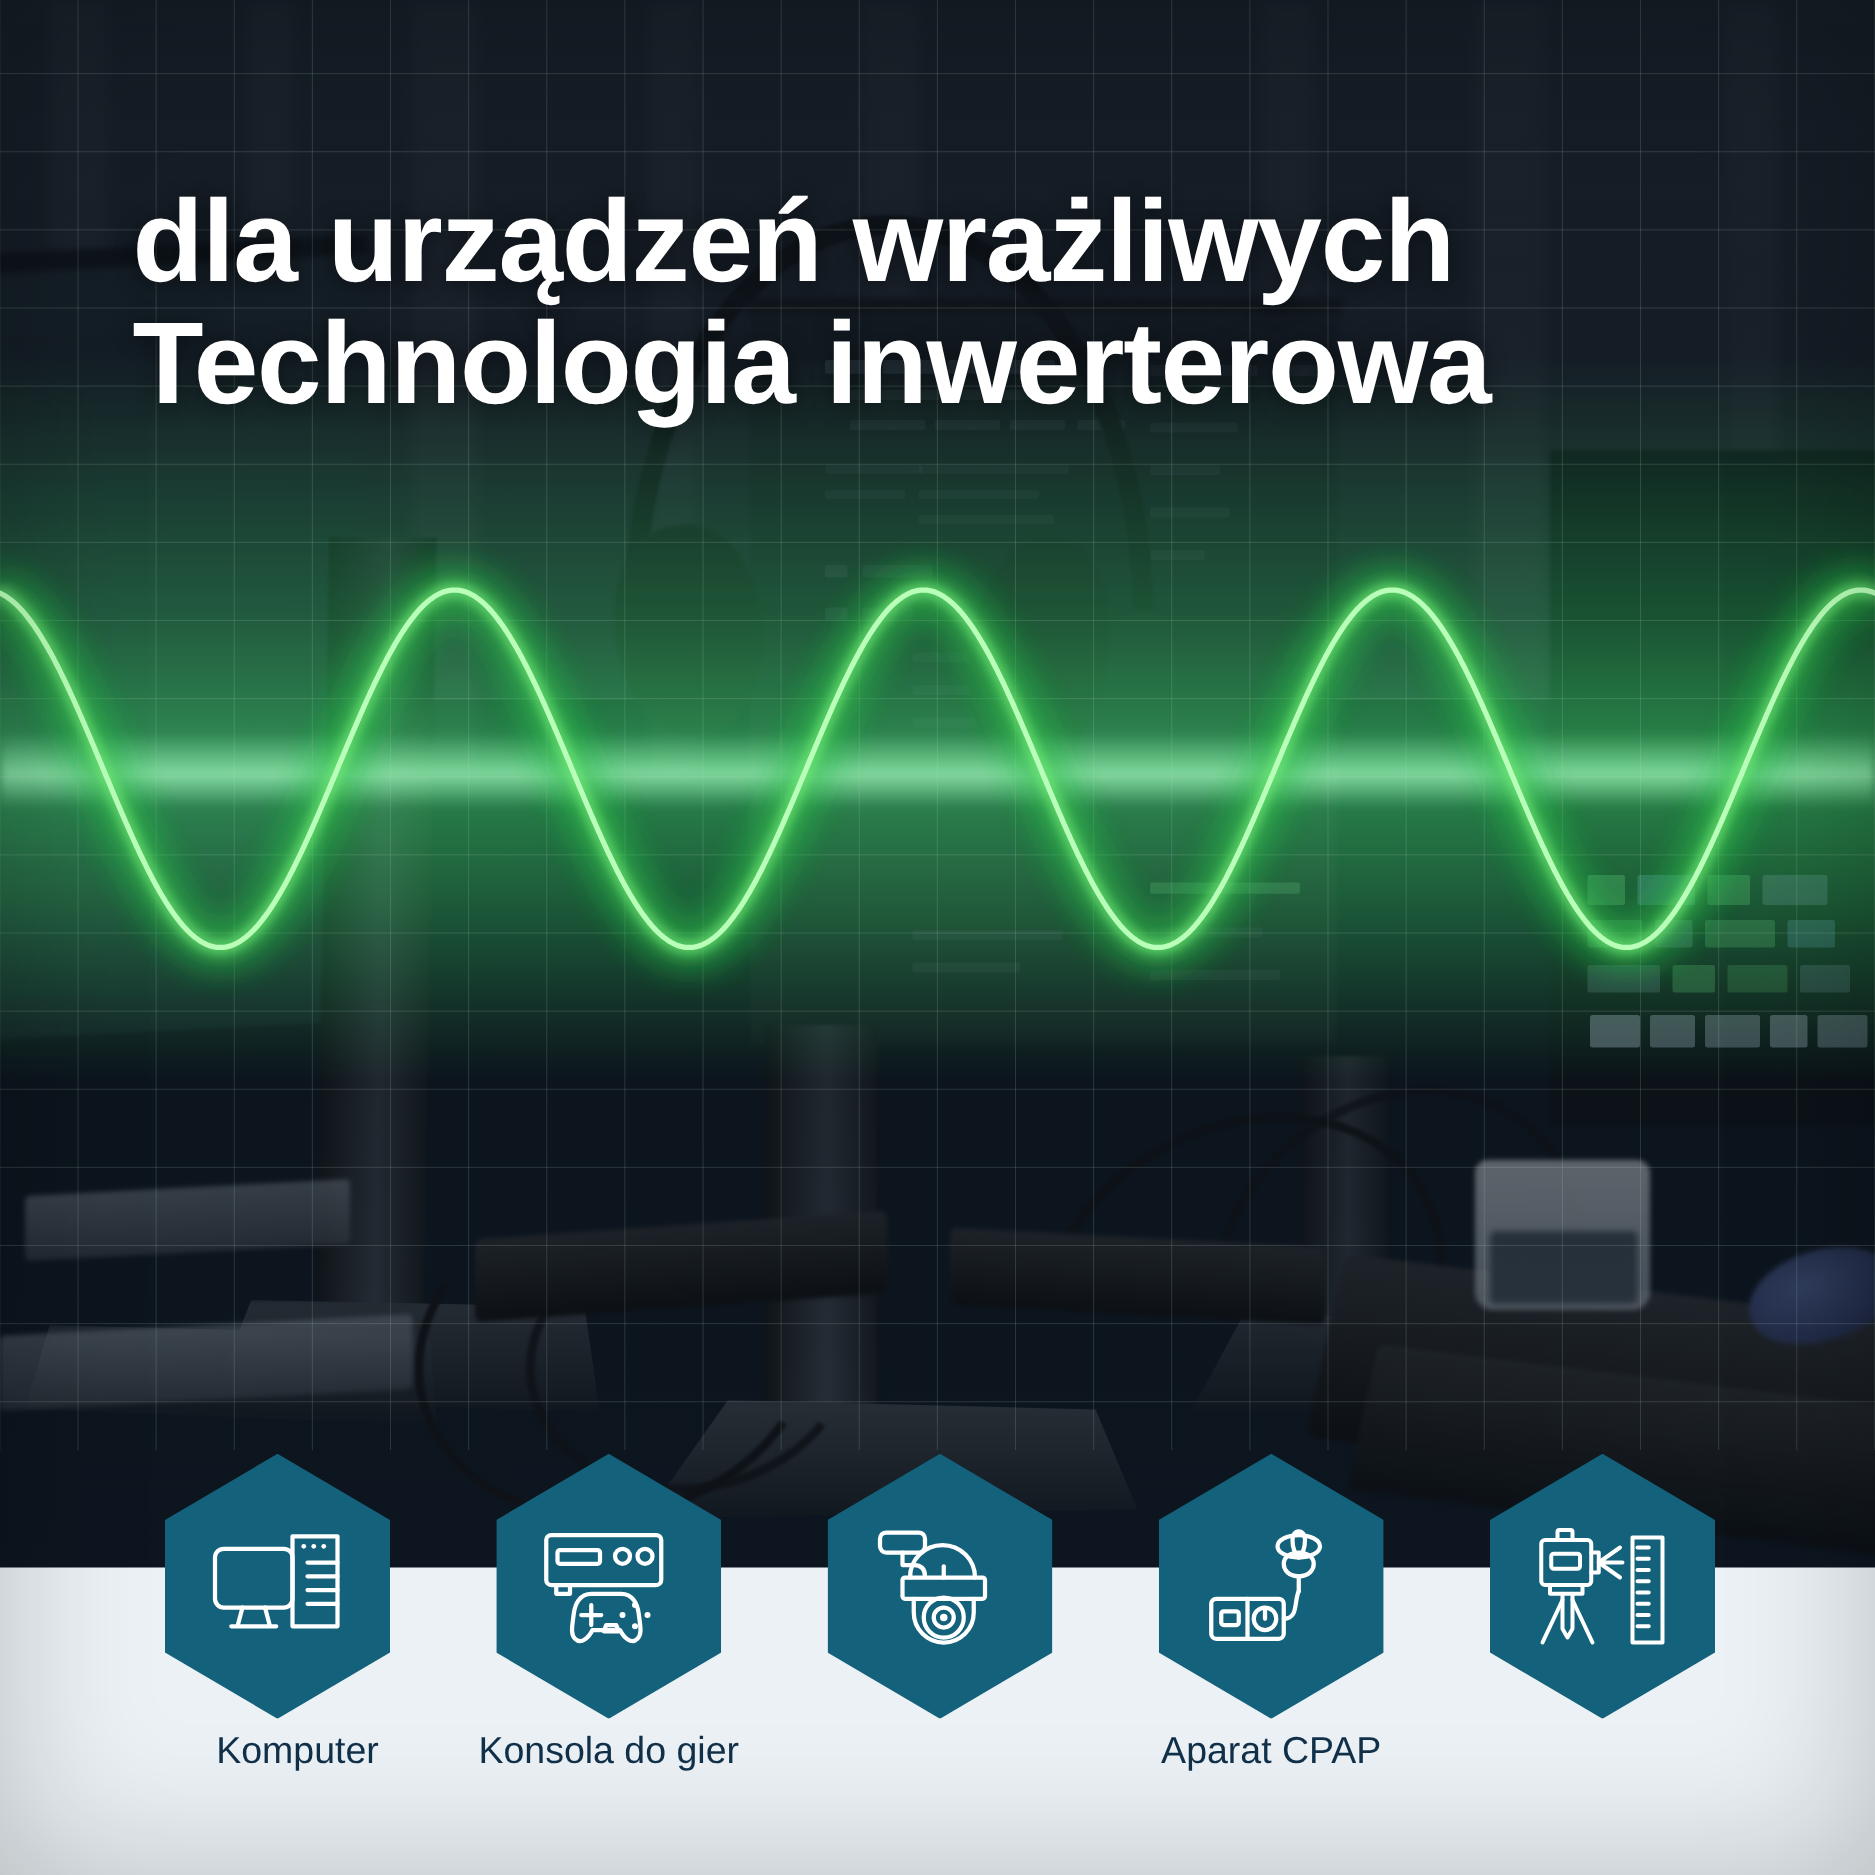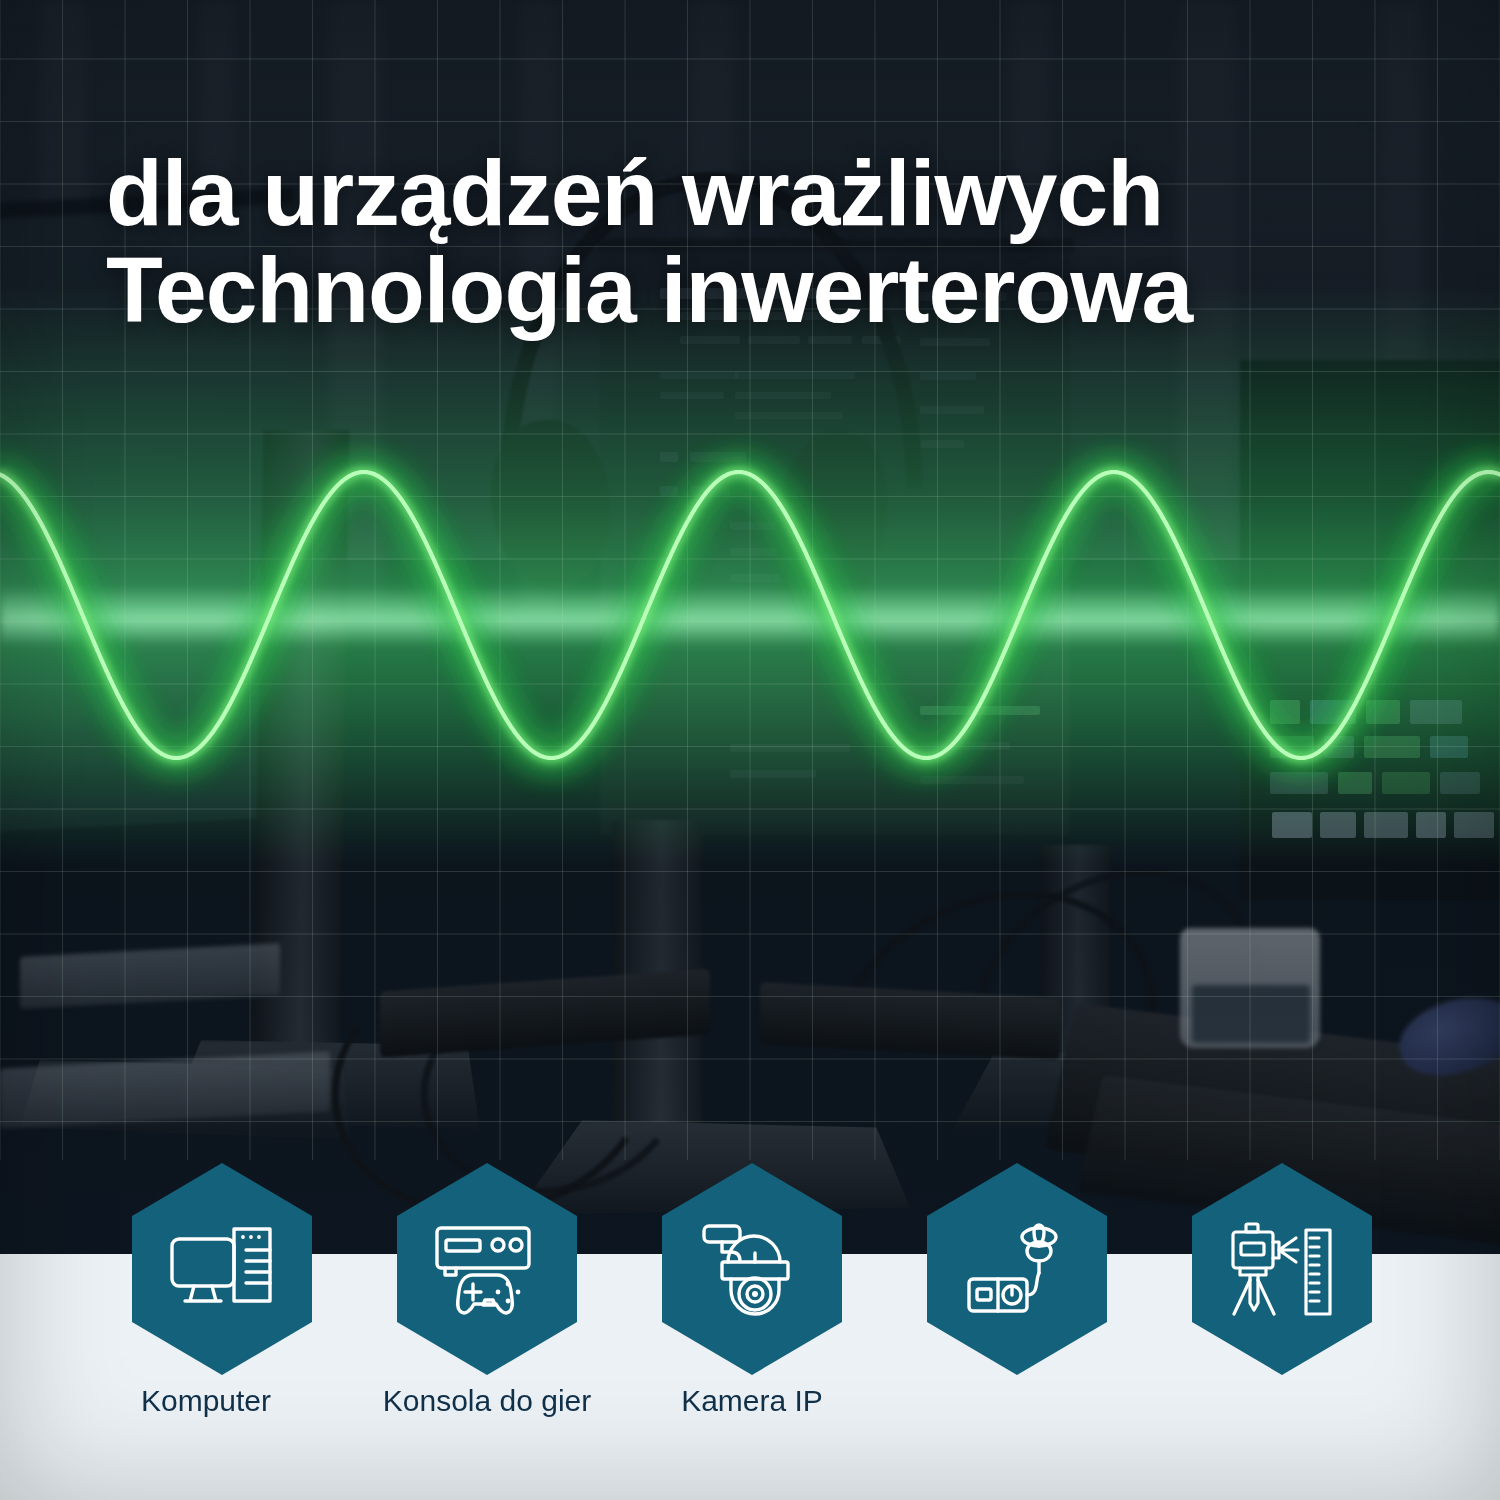--- a/index.html
+++ b/index.html
@@ -391,19 +391,19 @@
             <path d="M22 62 L6 96 M30 62 L46 96"></path>
             <rect x="78" y="12" width="24" height="84"></rect>
             <path d="M82 20 h9 M82 29 h9 M82 38 h9 M82 47 h9 M82 56 h9 M82 65 h9 M82 74 h9 M82 83 h9"></path>
           </g>
         </svg>
       </div>
     </div>
   </div>
 
   <div class="labels">
-    <div class="lab" style="left:56px;">Komputer</div>
+    <div class="lab" style="left:88px;">Komputer</div>
     <div class="lab" style="left:337px;">Konsola do gier</div>
-    <div class="lab" style="left:602px;">Kamera IP</div>
+    <div class="lab" style="left:867px;">Aparat CPAP</div>
   </div>
 
   <div class="edge-shadow"></div>
 </div>
 
 </body></html>

